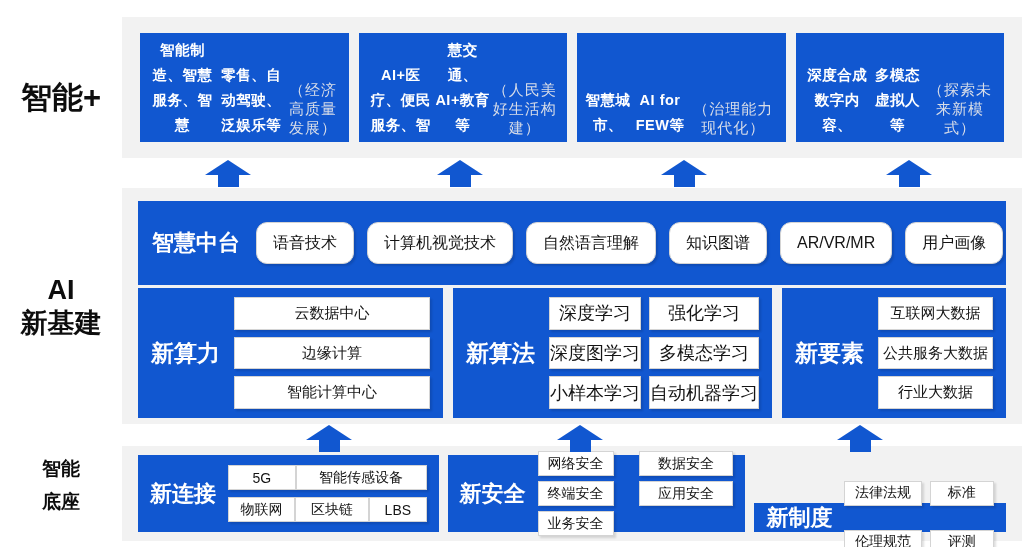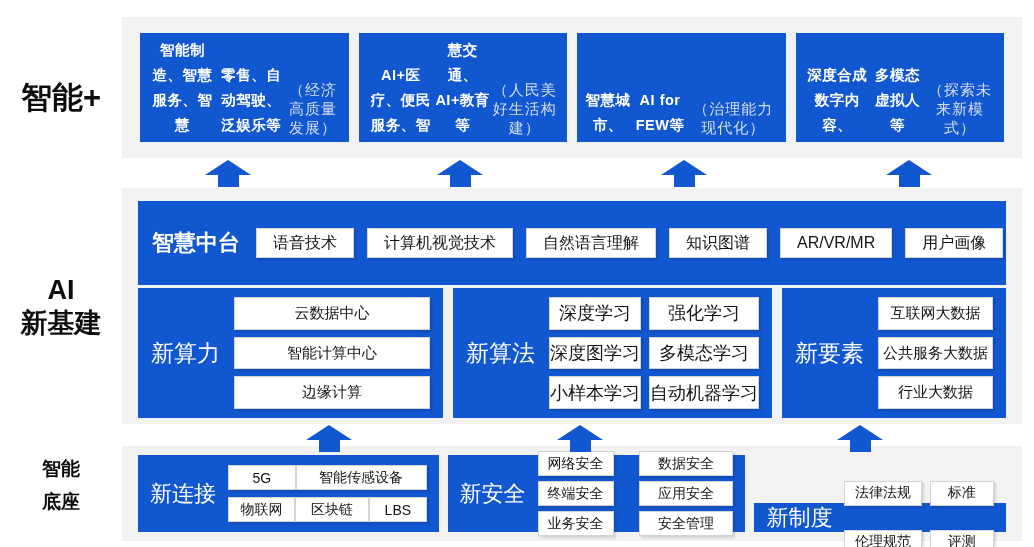--- a/index.html
+++ b/index.html
@@ -46,28 +46,28 @@
     height:84px;background:var(--blue);
     display:flex;align-items:center;gap:13px;padding:0 14px;
   }
   .platform-label{color:#fff;font-weight:700;font-size:22px;white-space:nowrap;margin-right:3px;}
   .chip{
     background:#fff;border:1px solid var(--chip-border);color:#141414;
     display:flex;align-items:center;justify-content:center;
     box-shadow:1.5px 2px 2px rgba(0,0,0,.13);
     white-space:nowrap;text-align:center;
   }
-  .platform-chip{height:30px;font-size:16px;flex-basis:0;padding:0 16px;}
+  .platform-chip{height:42px;font-size:16px;flex-basis:0;padding:0 16px;border-radius:11px;}
 
   
   .pillar-row{display:flex;gap:10px;margin-top:3px;height:130px;}
   .pillar{
     background:var(--blue);display:flex;align-items:center;gap:14px;padding:9px 13px;
   }
-  .pillar-label{color:#fff;font-weight:400;font-size:23px;white-space:nowrap;}
+  .pillar-label{color:#fff;font-weight:700;font-size:23px;white-space:nowrap;}
   .stack-col{flex:1;display:flex;flex-direction:column;gap:7px;height:100%;}
   .stack-col .chip{flex:1;font-size:15px;}
   .grid-2{flex:1;display:grid;grid-template-columns:93fr 107fr;gap:7px 8px;height:100%;}
   .grid-2 .chip{font-size:18px;}
   #pillar-power{flex:0 0 305px;}
   #pillar-algo{flex:0 0 305px;}
   #pillar-element{flex:1;}
 
   
   .pillar-b{background:var(--blue);display:flex;align-items:center;gap:12px;padding:9px 12px;}
@@ -151,22 +151,22 @@
     <div class="chip platform-chip" style="flex-grow:115">自然语言理解</div>
     <div class="chip platform-chip" style="flex-grow:85">知识图谱</div>
     <div class="chip platform-chip" style="flex-grow:124">AR/VR/MR</div>
     <div class="chip platform-chip" style="flex-grow:132">用户画像</div>
   </div>
   <div class="pillar-row">
     <div class="pillar" id="pillar-power">
       <div class="pillar-label">新算力</div>
       <div class="stack-col">
         <div class="chip">云数据中心</div>
+        <div class="chip">边缘计算</div>
         <div class="chip">智能计算中心</div>
-        <div class="chip">边缘计算</div>
       </div>
     </div>
     <div class="pillar" id="pillar-algo">
       <div class="pillar-label">新算法</div>
       <div class="grid-2">
         <div class="chip">深度学习</div>
         <div class="chip">强化学习</div>
         <div class="chip">深度图学习</div>
         <div class="chip">多模态学习</div>
         <div class="chip">小样本学习</div>
@@ -213,21 +213,20 @@
     </div>
   </div>
   <div class="pillar-b" id="pillar-security">
     <div class="pillar-label">新安全</div>
     <div class="grid-2b">
       <div class="chip chip-sm">网络安全</div>
       <div class="chip chip-sm">数据安全</div>
       <div class="chip chip-sm">终端安全</div>
       <div class="chip chip-sm">应用安全</div>
       <div class="chip chip-sm">业务安全</div>
-      <div class="chip chip-sm">安全管理</div>
     </div>
   </div>
   <div class="pillar-b" id="pillar-institution">
     <div class="pillar-label">新制度</div>
     <div class="grid-2c">
       <div class="chip chip-sm">法律法规</div>
       <div class="chip chip-sm">标准</div>
       <div class="chip chip-sm">伦理规范</div>
       <div class="chip chip-sm">评测</div>
     </div>

